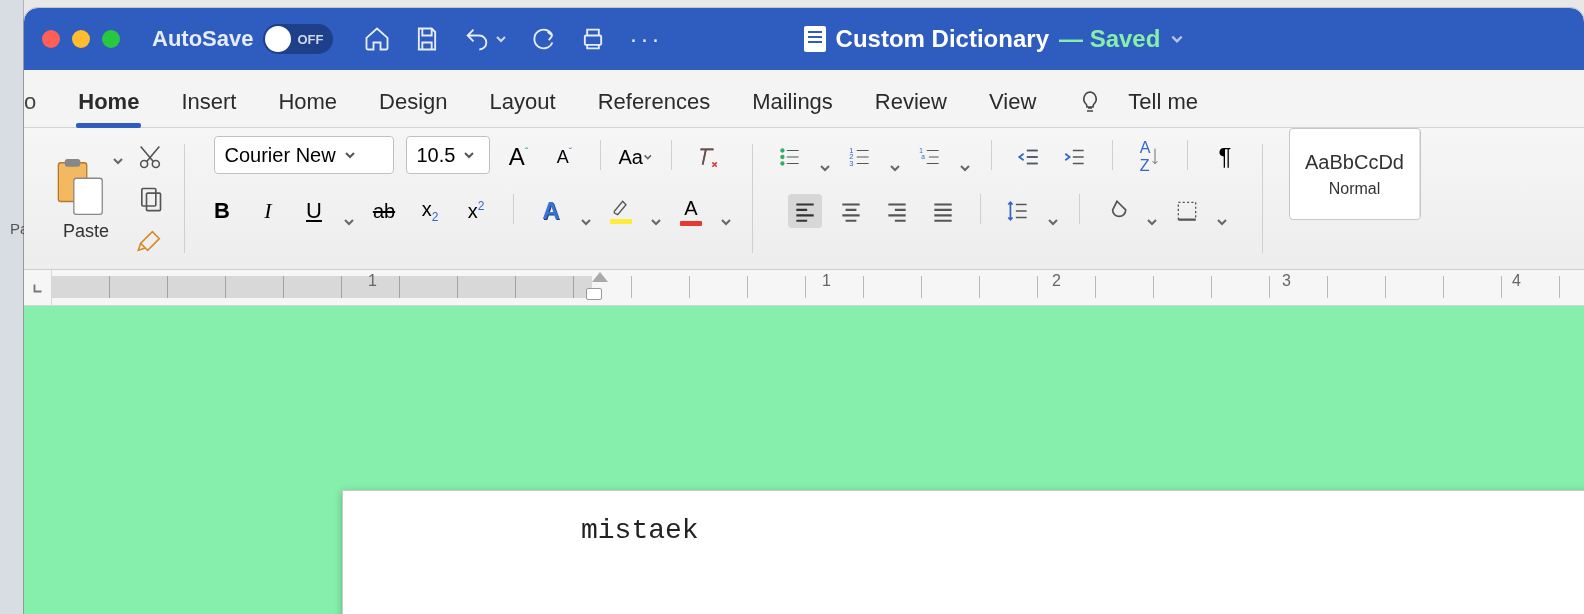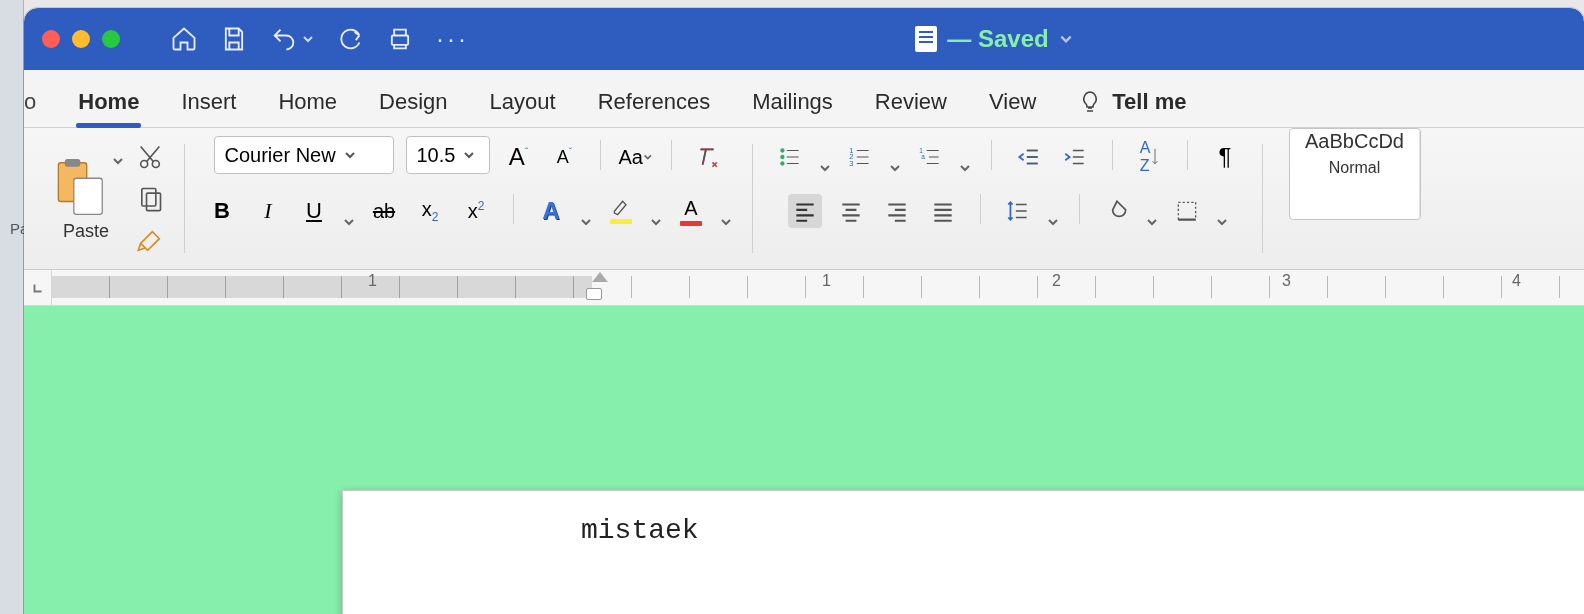--- a/index.html
+++ b/index.html
@@ -95,21 +95,21 @@
     color: #2b2b2b;
     padding: 12px 6px;
     position: relative;
     cursor: pointer;
   }
   .tab.active { font-weight: 700; }
   .tab.active::after {
     content:""; position:absolute; left:4px; right:4px; bottom:-1px;
     height:5px; background:#2f5cbf; border-radius: 2px;
   }
-  .tellme { display:flex; align-items:center; gap:10px;font-weight:bold; }
+  .tellme { display:flex; align-items:center; gap:26px; }
   .tellme svg { width: 24px; height: 24px; stroke:#444; fill:none; stroke-width:1.6;}
   .ribbon {
     height: 142px;
     background: linear-gradient(#f6f6f6,#ededed);
     border-bottom: 1px solid #cdcdcd;
     display: flex;
     align-items: stretch;
     padding-left: 10px;
   }
   .group {
@@ -137,21 +137,21 @@
   .rbtn.active { background:#d7d7d7; }
   .rbtn svg { width:26px; height:26px; }
   .styles-group {
     margin-left: 20px;
     display:flex; align-items:center;
     background:#fff; border:1px solid #c6c6c6; border-radius:4px;
     height: 92px;
   }
   .style-tile {
     width: 130px; height: 88px; border-right:1px solid #e3e3e3;
-    display:flex; flex-direction:column; align-items:center; 
+    display:flex; flex-direction:column; align-items:center; justify-content:center;
     gap:6px;
   }
   .style-tile .preview { font-size: 20px; color:#333;}
   .style-tile .name { font-size: 16px; color:#333;}
   .ruler-area {
     height: 36px;
     background:#f6f6f6;
     border-bottom: 1px solid #d6d6d6;
     display:flex; align-items:center;
   }
@@ -212,20 +212,27 @@
 </div>
 
 <div class="app">
 
   <div class="titlebar">
     <div class="traffic">
       <div class="dot red"></div>
       <div class="dot yellow"></div>
       <div class="dot green"></div>
     </div>
+    <div class="autosave">
+      <span>AutoSave</span>
+      <div class="switch">
+        <div class="knob"></div>
+        <span>OFF</span>
+      </div>
+    </div>
     <div class="qat">
       <svg class="icn" viewBox="0 0 24 24">
           <path d="M3 11 12 3l9 8v9a1 1 0 0 1-1 1h-5v-6h-6v6H4a1 1 0 0 1-1-1z"></path>
         </svg>
       <svg class="icn" viewBox="0 0 24 24">
           <path d="M5 3h11l3 3v15H5z M8 3v6h8V3 M8 21v-6h8v6"></path>
         </svg>
       <span style="display:flex;align-items:center;gap:4px;">
         <svg class="icn" viewBox="0 0 24 24">
             <path d="M9 14 4 9l5-5 M4 9h10a6 6 0 0 1 0 12"></path>
@@ -238,20 +245,21 @@
           <path d="M20 9A8 8 0 1 0 20 15 M20 9l-4-3 M20 9l-3 4"></path>
         </svg>
       <svg class="icn" viewBox="0 0 24 24">
           <rect x="5" y="9" width="14" height="8" rx="1"></rect>
           <path d="M7 9V4h10v5 M7 17v3h10v-3"></path>
         </svg>
       <span style="color:#e6ecf8;font-size:24px;letter-spacing:3px;">···</span>
     </div>
     <div class="title-center">
       <div class="docicon"></div>
+      <span class="t1">Custom Dictionary</span>
       <span class="t2">— Saved</span>
       <svg class="chev" viewBox="0 0 12 12">
           <path d="M2 4l4 4 4-4"></path>
         </svg>
     </div>
   </div>
 
   <div class="tabs">
     <div class="tab" style="padding-left:0;margin-left:-12px;color:#444;">o</div>
     <div id="tabs-mount" style="display:contents;"><div class="tab active">Home</div><div class="tab">Insert</div><div class="tab">Home</div><div class="tab">Design</div><div class="tab">Layout</div><div class="tab">References</div><div class="tab">Mailings</div><div class="tab">Review</div><div class="tab">View</div></div>

